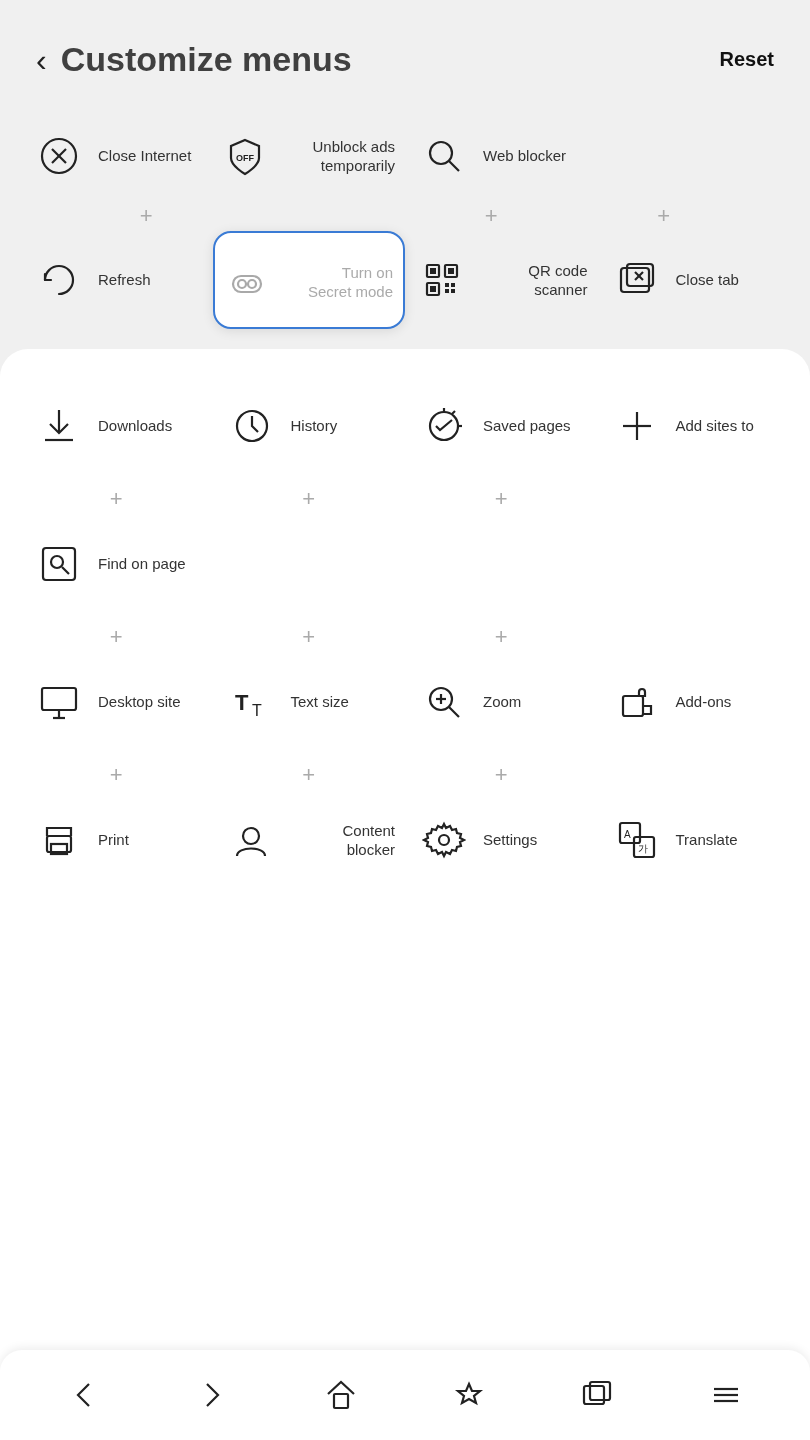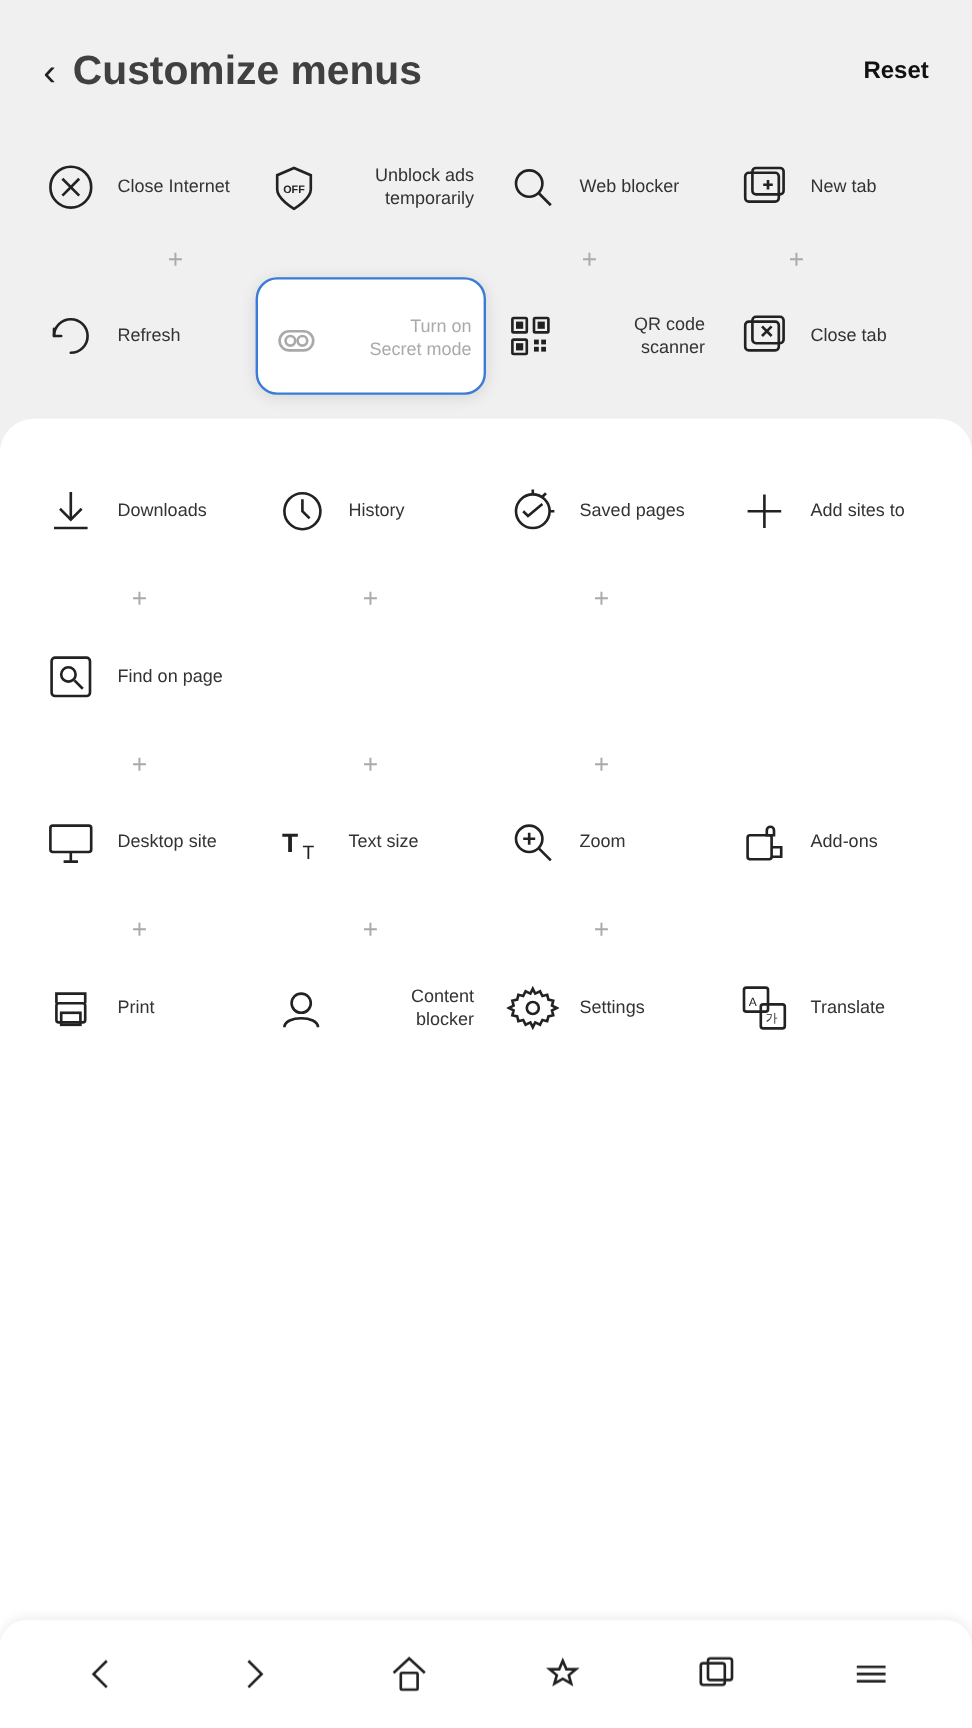--- a/index.html
+++ b/index.html
@@ -220,31 +220,20 @@
     <div class="menu-item">
       <div class="icon-circle">
         <svg viewBox="0 0 44 44" fill="none" stroke="#222" stroke-width="2.2">
           <circle cx="19" cy="19" r="11"></circle>
           <line x1="27" y1="27" x2="37" y2="37"></line>
         </svg>
       </div>
       <span class="menu-item-label">Web blocker</span>
     </div>
 
-    <div class="menu-item">
-      <div class="icon-circle">
-        <svg viewBox="0 0 44 44" fill="none" stroke="#222" stroke-width="2.2">
-          <rect x="6" y="10" width="28" height="24" rx="3"></rect>
-          <rect x="12" y="6" width="26" height="22" rx="3"></rect>
-          <line x1="25" y1="16" x2="25" y2="24"></line>
-          <line x1="21" y1="20" x2="29" y2="20"></line>
-        </svg>
-      </div>
-      <span class="menu-item-label">New tab</span>
-    </div>
   </div>
 
   <div class="plus-row">
     <div class="plus-between">+</div>
     <div class="plus-between"></div>
     <div class="plus-between">+</div>
     <div class="plus-between">+</div>
   </div>
 
   <div class="menu-grid">

